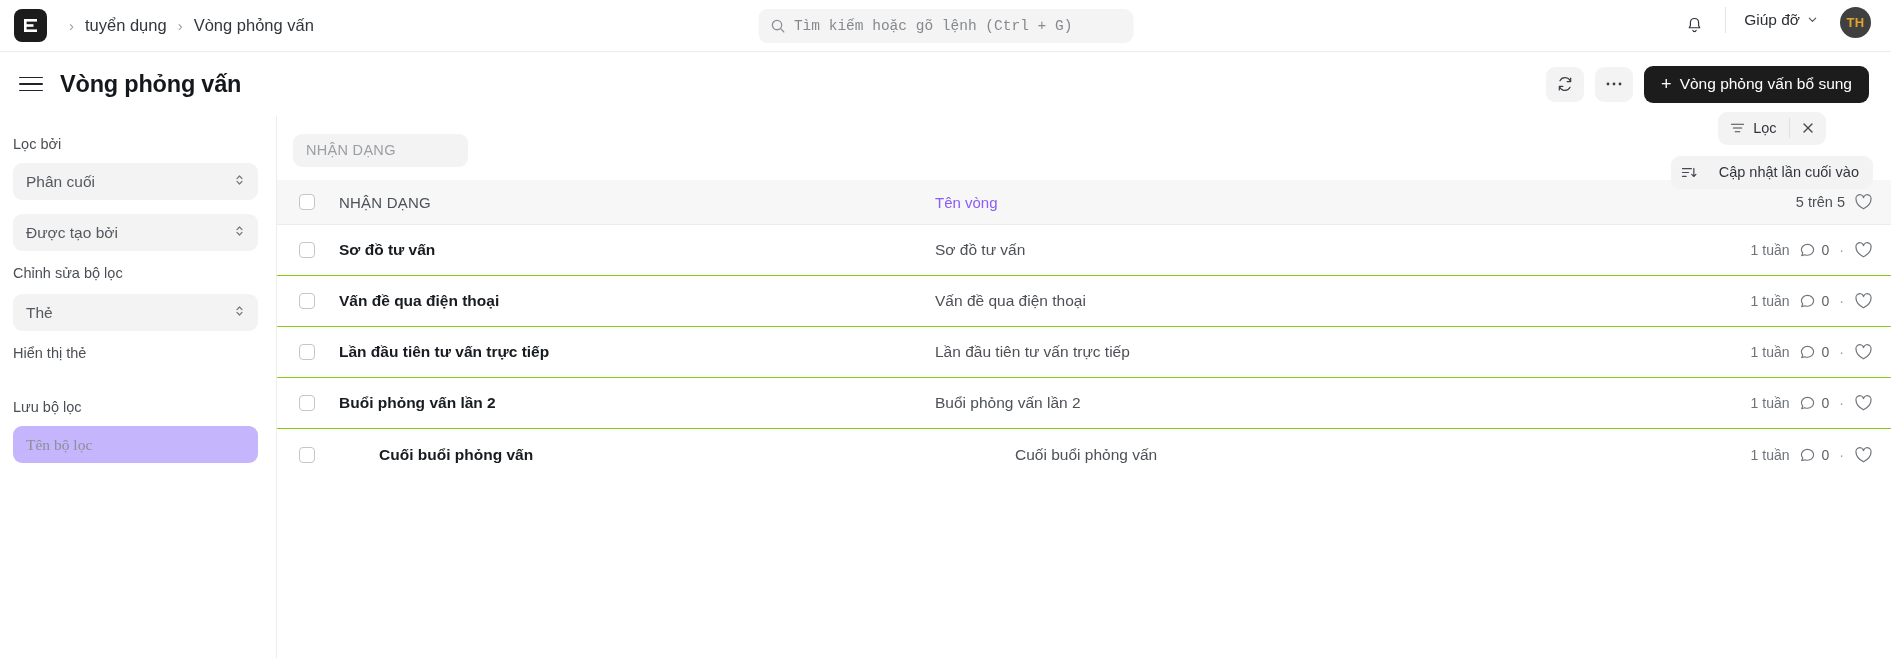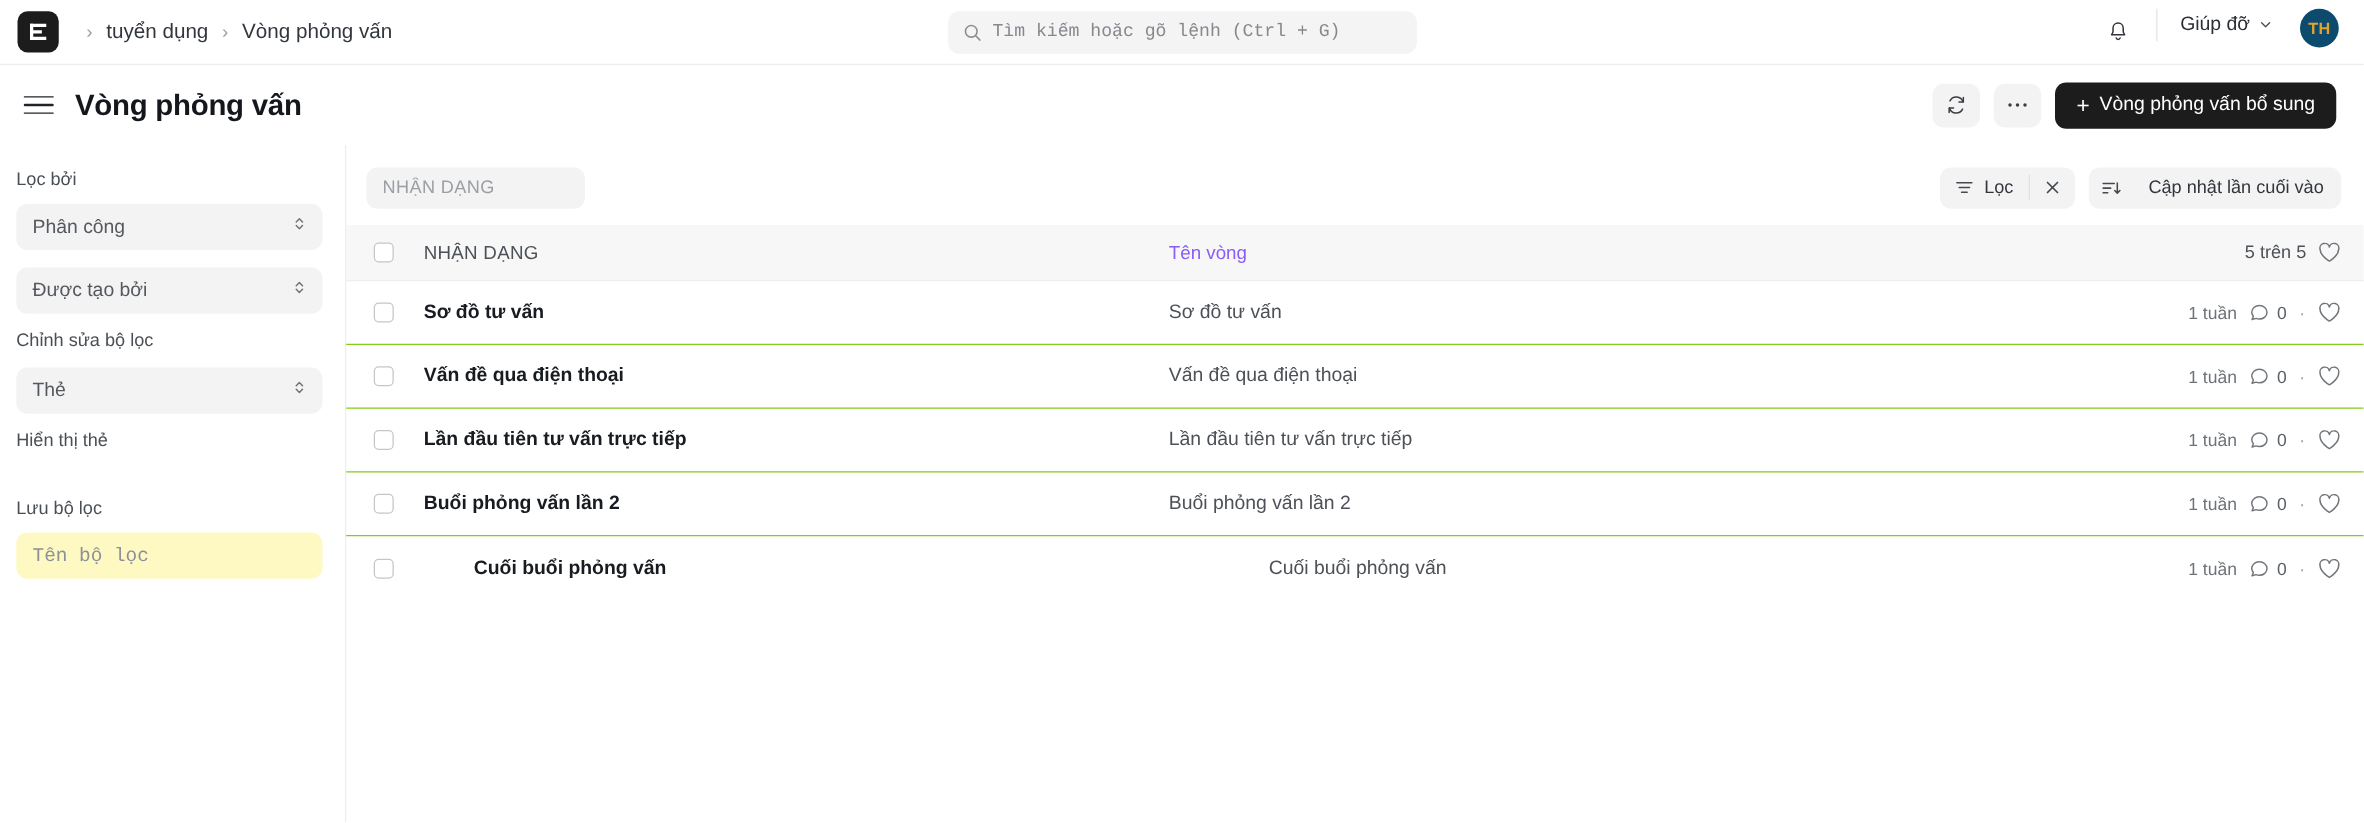--- a/index.html
+++ b/index.html
@@ -82,21 +82,21 @@
     display: flex; align-items: center; gap: 7px;
     font-size: 15.5px;
     color: #2c2f33;
     cursor: pointer;
     padding: 4px 6px;
     border-radius: 7px;
   }
   .avatar {
     width: 31px; height: 31px;
     border-radius: 50%;
-    background: #0c4a6e;
+    background: #404040;
     color: #e2a32d;
     font-size: 13px;
     font-weight: 600;
     display: flex; align-items: center; justify-content: center;
     margin-left: 16px;
     letter-spacing: 0.3px;
   }
 
   
   .page-head {
@@ -188,28 +188,28 @@
     padding: 0 13px;
     font-size: 15.5px;
     color: #55595f;
     cursor: pointer;
     margin-bottom: 14px;
     position: relative;
   }
   .side-select .chev { margin-left: auto; }
   .side-input {
     height: 37px;
-    background: #fef9c3;
+    background: #c4b5fd;
     border-radius: 9px;
     padding: 0 13px;
     font-size: 15.5px;
     width: 100%;
     border: none;
     outline: none;
-    font-family: Liberation Mono, monospace;
+    font-family: Liberation Serif, serif;
     color: #3c4043;
   }
   .side-input::placeholder { color: #8c9096; }
   .mt14 { margin-top: 13px; }
 
   
   .main {
     flex: 1;
     border-left: 1px solid #eceded;
     padding: 14px 0 0 0;
@@ -228,22 +228,23 @@
     border-radius: 9px;
     padding: 0 13px;
     font-size: 14.5px;
     border: none; outline: none;
     font-family: inherit;
     color: #3c4043;
   }
   .id-input::placeholder { color: #9b9ea3; letter-spacing: 0.3px; }
   .filter-right {
     margin-left: auto;
-    display: flex; 
+    display: flex; align-items: center;
     gap: 11px;
+    flex-direction: column;
   }
   .seg {
     display: flex; align-items: center;
     background: #f3f3f4;
     border-radius: 9px;
     height: 33px;
     overflow: hidden;
   }
   .seg-part {
     display: flex; align-items: center;
@@ -422,21 +423,21 @@
     </button>
   </div>
 </div>
 
 <div class="layout">
 
   <div class="sidebar">
     <div class="side-label">Lọc bởi</div>
 
     <div class="side-select">
-      <span>Phân công</span>
+      <span>Phân cuối</span>
       <span class="chev">
         <svg width="11" height="14" viewBox="0 0 11 14" fill="none">
           <path d="M3 5.6L5.5 3l2.5 2.6" stroke="#70747a" stroke-width="1.2" stroke-linecap="round" stroke-linejoin="round"></path>
           <path d="M3 8.4L5.5 11l2.5-2.6" stroke="#70747a" stroke-width="1.2" stroke-linecap="round" stroke-linejoin="round"></path>
         </svg>
       </span>
     </div>
 
     <div class="side-select">
       <span>Được tạo bởi</span>

